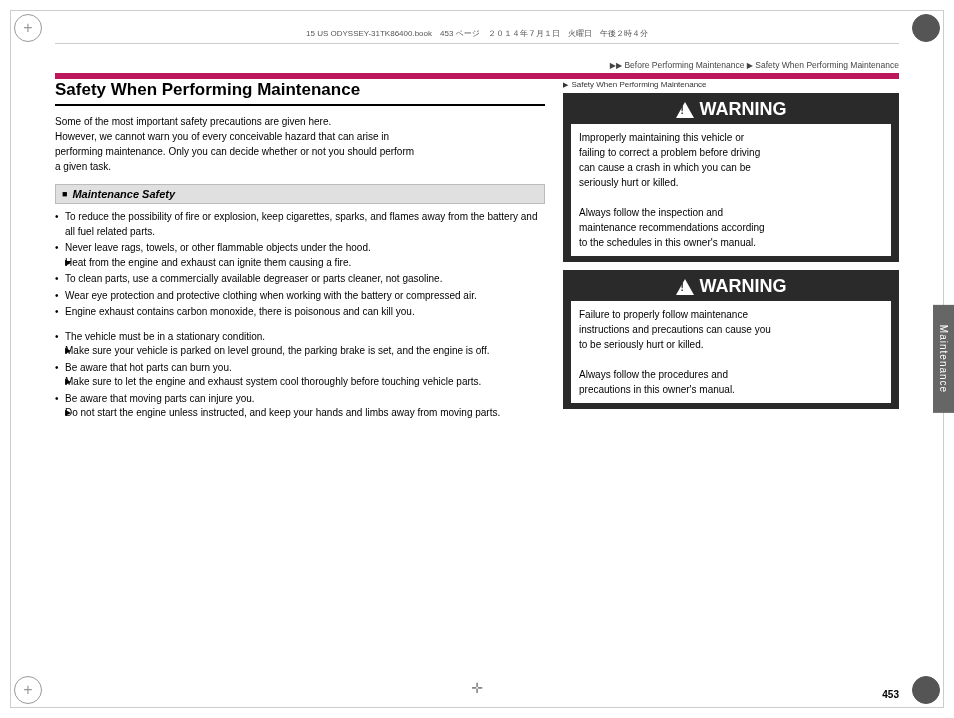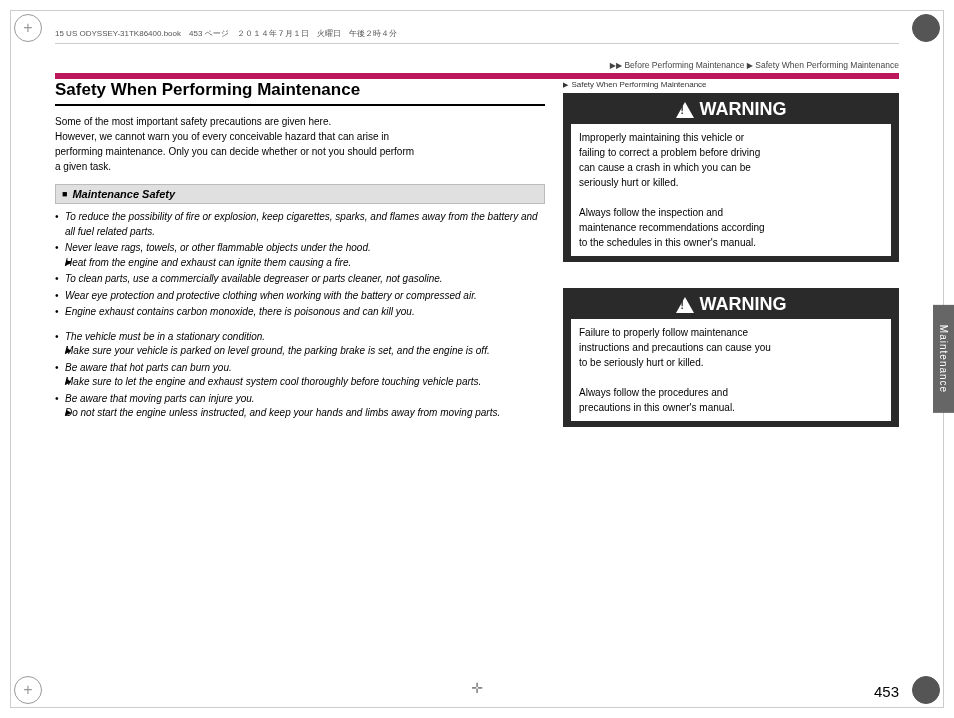--- a/index.html
+++ b/index.html
@@ -55,20 +55,21 @@
     
     .top-meta {
       position: absolute;
       top: 28px;
       left: 55px;
       right: 55px;
       font-size: 8px;
       color: #555;
       border-bottom: 1px solid #ccc;
       padding-bottom: 4px;
+      text-align: center;
     }
 
     
     .breadcrumb-bar {
       position: absolute;
       top: 60px;
       left: 55px;
       right: 55px;
       text-align: right;
       font-size: 8.5px;
@@ -138,21 +139,20 @@
       list-style: none;
       padding: 0;
       margin-bottom: 10px;
       font-size: 10px;
       line-height: 1.45;
     }
     .bullet-list > li {
       padding-left: 10px;
       position: relative;
       margin-bottom: 2px;
-      font-style: italic;
     }
     .bullet-list > li::before {
       content: '•';
       position: absolute;
       left: 0;
     }
     .sub-item {
       padding-left: 0;
       position: relative;
       font-size: 10px;
@@ -165,21 +165,21 @@
       left: 0;
       font-size: 8px;
       top: 1px;
     }
 
     
     .warning-box {
       background: #2a2a2a;
       color: #fff;
       padding: 4px 8px 6px;
-      margin-bottom: 26px;
+      margin-bottom: 8px;
     }
     .warning-title {
       font-size: 18px;
       font-weight: bold;
       text-align: center;
       display: flex;
       align-items: center;
       justify-content: center;
       gap: 6px;
       padding: 2px 0 4px;
@@ -237,22 +237,22 @@
       font-size: 10px;
       padding: 20px 5px;
       letter-spacing: 1px;
     }
 
     
     .page-number {
       position: absolute;
       bottom: 18px;
       right: 55px;
-      font-size: 15px;
-      font-weight: normal;
+      font-size: 10px;
+      font-weight: bold;
     }
 
     
     .bottom-cross {
       position: absolute;
       bottom: 22px;
       left: 50%;
       transform: translateX(-50%);
       font-size: 14px;
       color: #888;

